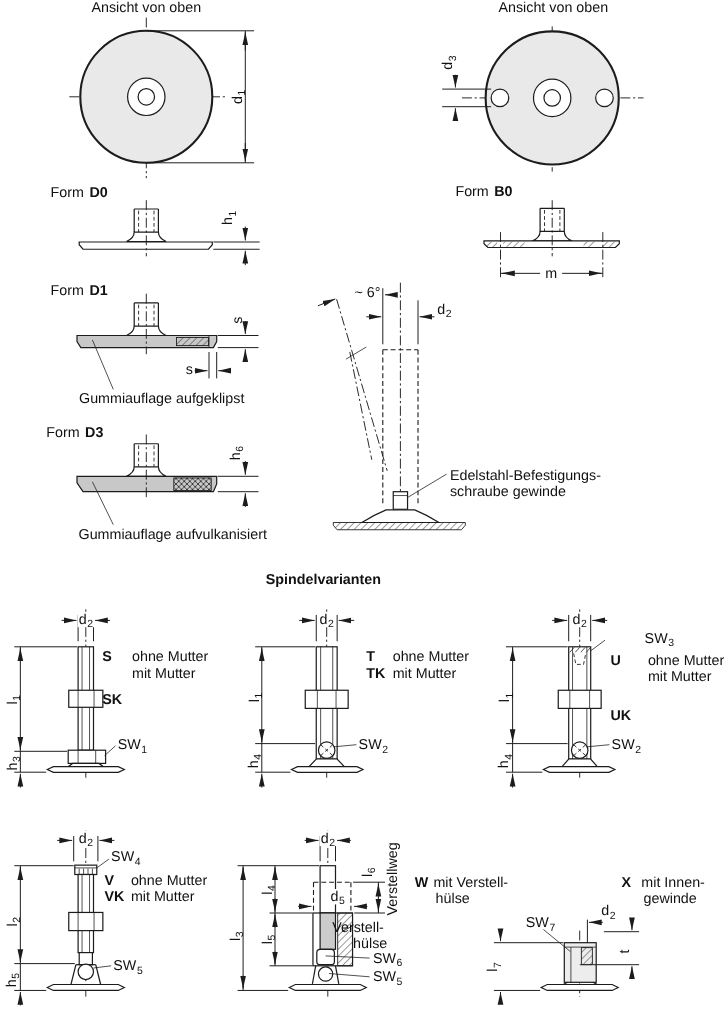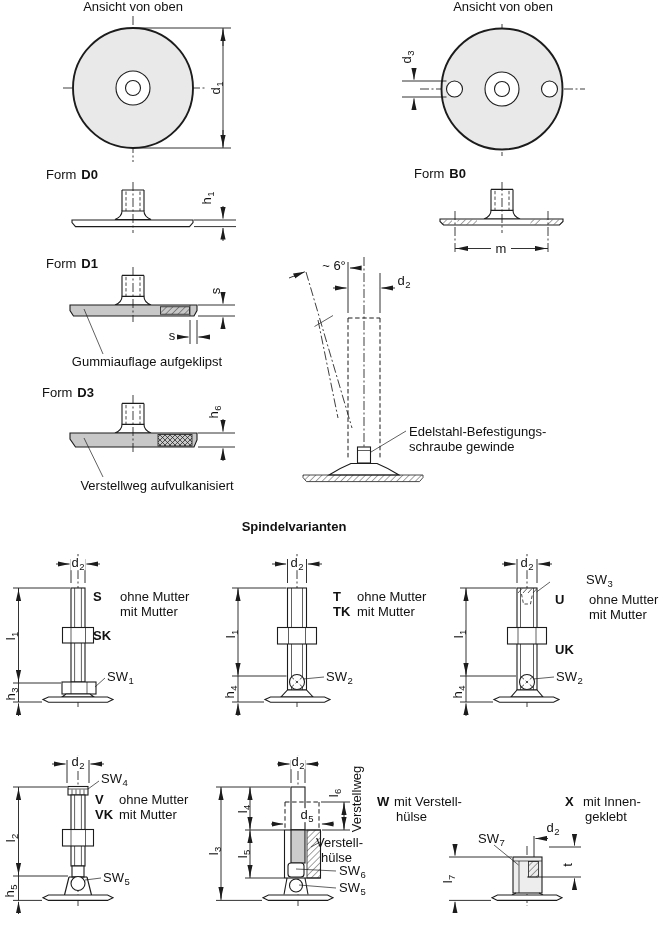--- a/index.html
+++ b/index.html
@@ -351,21 +351,21 @@
 <div class="lbl la" style="left:414px;top:174px"><span>Form</span><b>B0</b></div>
 <div class="lbl bg" style="left:501px;top:249px"><span>m</span></div>
 
 <div class="lbl la" style="left:46px;top:264px"><span>Form</span><b>D1</b></div>
 <div class="lbl rot" style="left:216px;top:291px"><span>s</span></div>
 <div class="lbl" style="left:172px;top:336px"><span>s</span></div>
 <div class="lbl" style="left:147px;top:362px">Gummiauflage aufgeklipst</div>
 
 <div class="lbl la" style="left:42px;top:393px"><span>Form</span><b>D3</b></div>
 <div class="lbl rot" style="left:214px;top:412px"><span>h</span><sub>6</sub></div>
-<div class="lbl" style="left:157px;top:486px">Verstellweg aufvulkanisiert</div>
+<div class="lbl" style="left:157px;top:486px">Gummiauflage aufvulkanisiert</div>
 
 <div class="lbl" style="left:334px;top:266px">~ 6°</div>
 <div class="lbl" style="left:404px;top:281px"><span>d</span><sub>2</sub></div>
 <div class="lbl la" style="left:409px;top:432px">Edelstahl-Befestigungs-</div>
 <div class="lbl la" style="left:409px;top:447px">schraube gewinde</div>
 
 <div class="lbl bold" style="left:294px;top:527px">Spindelvarianten</div>
 
 <div class="lbl bg" style="left:78px;top:563px"><span>d</span><sub>2</sub></div>
 <div class="lbl rot" style="left:11px;top:636px"><span>l</span><sub>1</sub></div>
@@ -405,29 +405,29 @@
 <div class="lbl la bold" style="left:95px;top:815px">VK</div>
 <div class="lbl la" style="left:119px;top:815px">mit Mutter</div>
 
 <div class="lbl bg" style="left:298px;top:762px"><span>d</span><sub>2</sub></div>
 <div class="lbl rot" style="left:334px;top:793px"><span>l</span><sub>6</sub></div>
 <div class="lbl rot" style="left:357px;top:799px">Verstellweg</div>
 <div class="lbl bg" style="left:307px;top:815px"><span>d</span><sub>5</sub></div>
 <div class="lbl rot" style="left:243px;top:809px"><span>l</span><sub>4</sub></div>
 <div class="lbl rot" style="left:214px;top:851px"><span>l</span><sub>3</sub></div>
 <div class="lbl rot" style="left:243px;top:854px"><span>l</span><sub>5</sub></div>
-<div class="lbl la" style="left:316px;top:843px">Verstell-</div>
+<div class="lbl la" style="left:302px;top:843px">Verstell-</div>
 <div class="lbl la" style="left:321px;top:858px">hülse</div>
 <div class="lbl la" style="left:339px;top:871px"><span>SW</span><sub>6</sub></div>
 <div class="lbl la" style="left:339px;top:888px"><span>SW</span><sub>5</sub></div>
 <div class="lbl la bold" style="left:377px;top:802px">W</div>
 <div class="lbl la" style="left:394px;top:802px">mit Verstell-</div>
 <div class="lbl la" style="left:396px;top:817px">hülse</div>
 
 <div class="lbl la" style="left:478px;top:839px"><span>SW</span><sub>7</sub></div>
 <div class="lbl bg" style="left:553px;top:828px"><span>d</span><sub>2</sub></div>
 <div class="lbl rot" style="left:568px;top:865px"><span>t</span></div>
 <div class="lbl rot" style="left:448px;top:879px"><span>l</span><sub>7</sub></div>
 <div class="lbl la bold" style="left:565px;top:802px">X</div>
 <div class="lbl la" style="left:583px;top:802px">mit Innen-</div>
-<div class="lbl la" style="left:585px;top:817px">geklebt</div>
+<div class="lbl la" style="left:585px;top:817px">gewinde</div>
 
 </div>
 
 </body></html>

